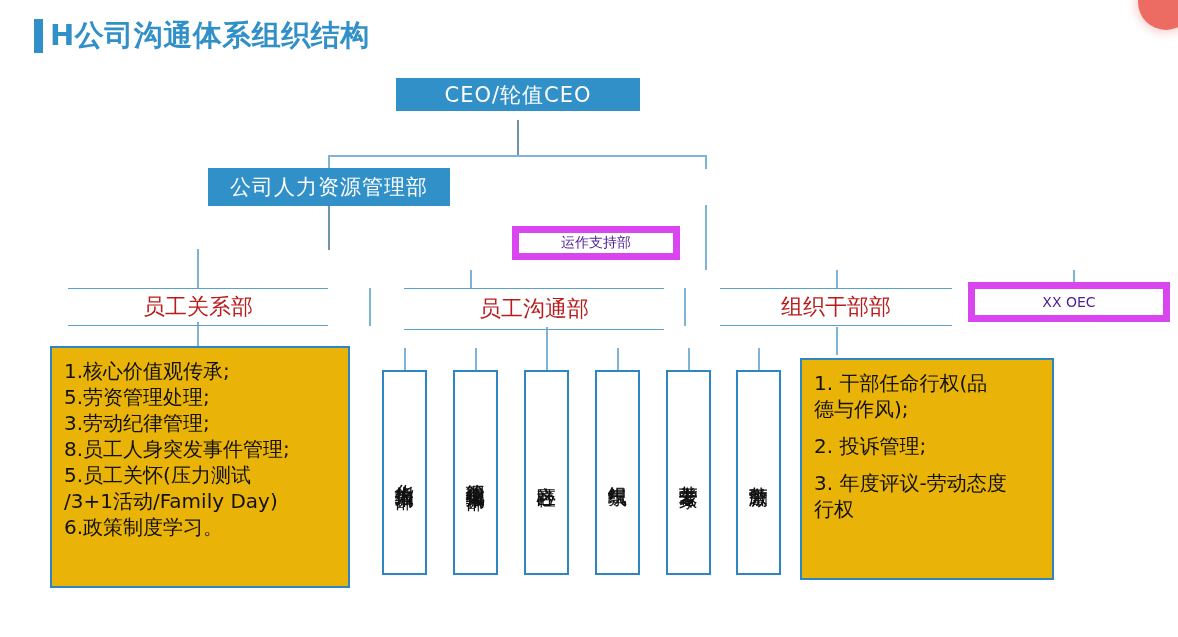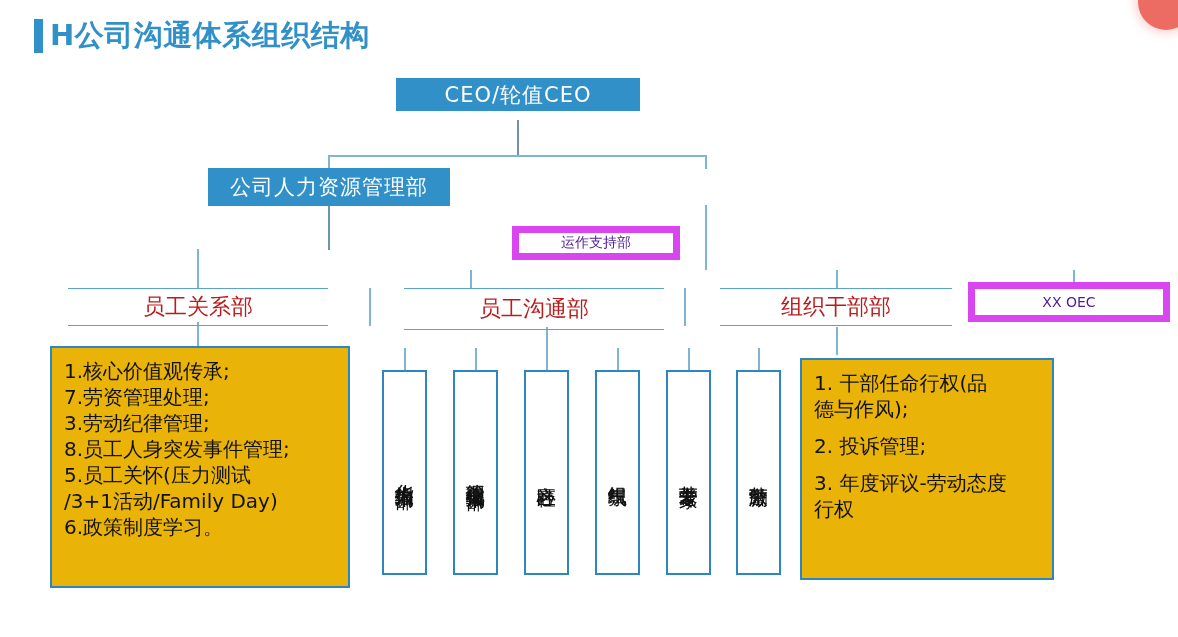--- a/index.html
+++ b/index.html
@@ -228,21 +228,21 @@
   </div>
   <div class="box-vert" style="left:666px; top:370px; width:45px; height:205px;">
     <span class="vtext">荣誉老专家</span>
   </div>
   <div class="box-vert" style="left:736px; top:370px; width:45px; height:205px;">
     <span class="vtext">荣誉激励</span>
   </div>
 
   <div class="panel" style="left:50px; top:346px; width:300px; height:242px;">
     <div class="line">1.核心价值观传承;</div>
-    <div class="line">7.劳资管理处理;</div>
+    <div class="line">5.劳资管理处理;</div>
     <div class="line">3.劳动纪律管理;</div>
     <div class="line">8.员工人身突发事件管理;</div>
     <div class="line">5.员工关怀(压力测试</div>
     <div class="line">/3+1活动/Family Day)</div>
     <div class="line">6.政策制度学习。</div>
   </div>
 
   <div class="panel spaced" style="left:800px; top:358px; width:254px; height:222px;">
     <div class="line">1. 干部任命行权(品
 德与作风);</div>

